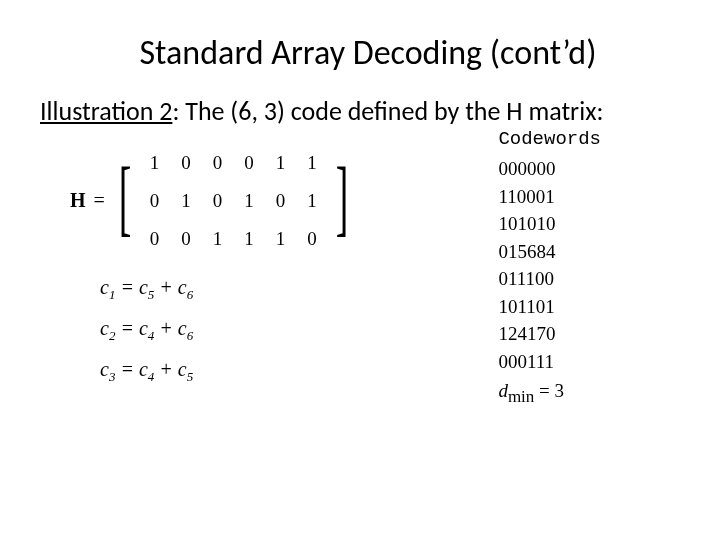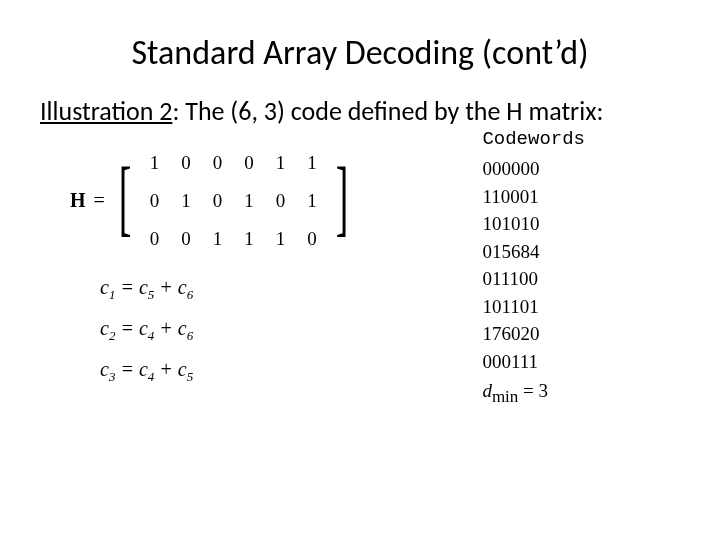--- a/index.html
+++ b/index.html
@@ -6,21 +6,21 @@
     margin: 0;
     padding: 0;
     width: 720px;
     height: 540px;
     background: #fff;
     font-family: "Calibri", "Arial", sans-serif;
     color: #000;
     position: relative;
   }
   .slide {
-    padding: 24px 40px 0 40px;
+    padding: 24px 24px 0 40px;
   }
   .title {
     font-size: 34px;
     text-align: center;
     margin: 8px 0 22px 0;
     font-weight: 400;
   }
   .intro {
     font-size: 26px;
     line-height: 1.25;
@@ -167,21 +167,21 @@
     </div>
 
     <div class="codewords">
       <div class="hd">Codewords</div>
       <div>000000</div>
       <div>110001</div>
       <div>101010</div>
       <div>015684</div>
       <div>011100</div>
       <div>101101</div>
-      <div>176020</div>
+      <div>124170</div>
       <div>000111</div>
       <div class="dmin">
         <span>d</span><span class="sub">min</span><span class="val"> = </span><span class="val">3</span>
       </div>
     </div>
 
   </div>
 </div>
 
 </body></html>

